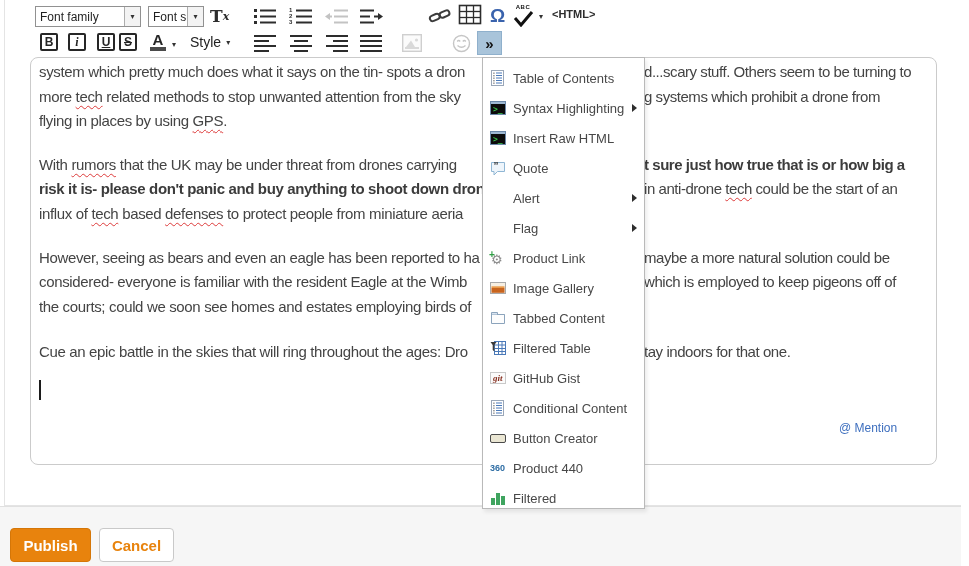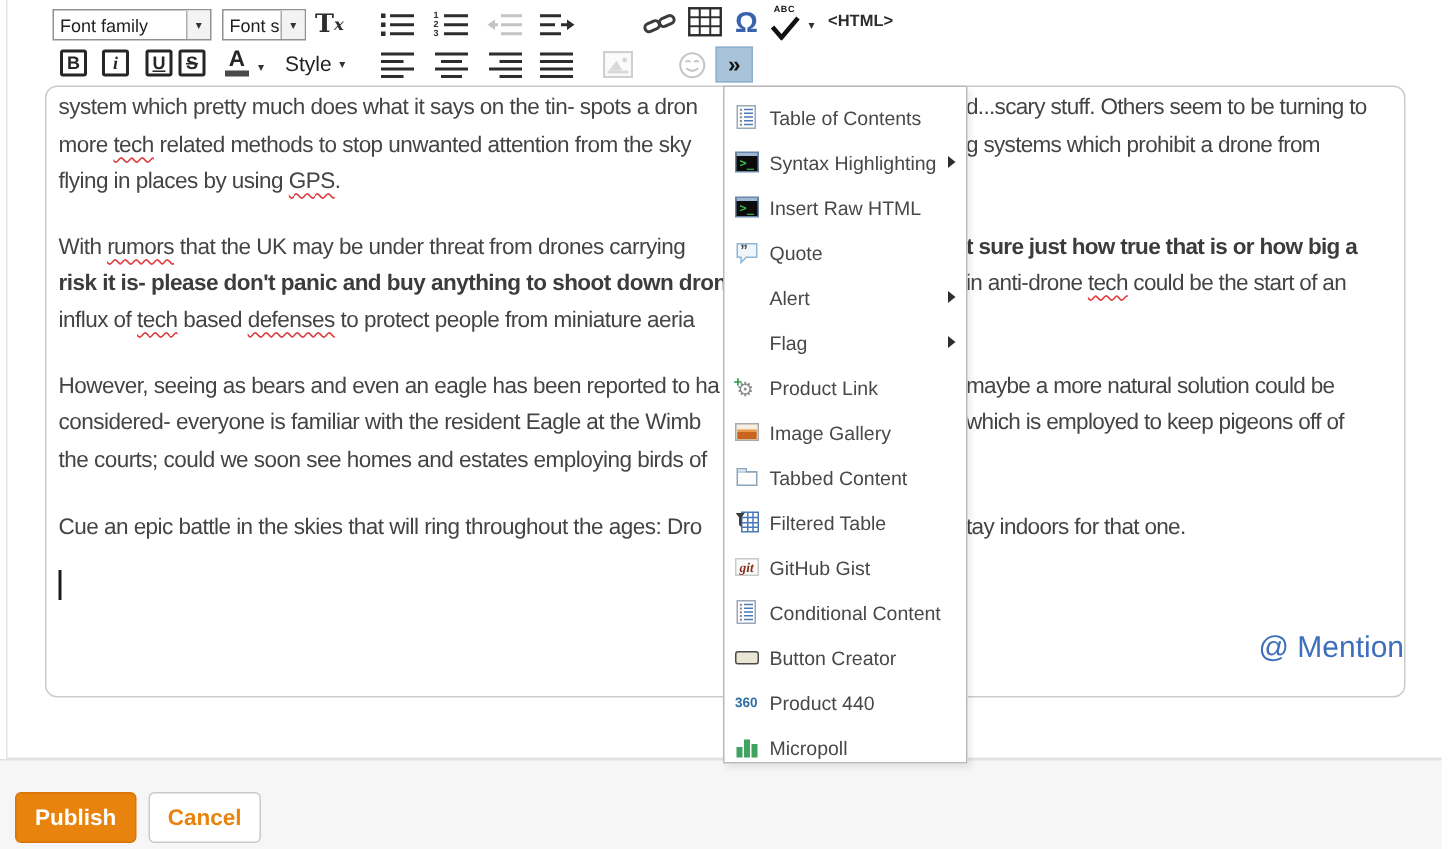--- a/index.html
+++ b/index.html
@@ -40,21 +40,21 @@
   
   .textarea { position:absolute; left:30px; top:57px; width:907px; height:408px;
               background:#fff; border:1px solid #cbcbcb; border-radius:8px; z-index:1; overflow:hidden; }
   .tline { position:absolute; left:8px; right:2px; height:22px; white-space:nowrap;
            font-size:15px; letter-spacing:-0.35px; color:#444; }
   .tline .r { position:absolute; left:605px; top:0; white-space:nowrap; letter-spacing:-0.45px; }
   .b { font-weight:bold; color:#3c3c3c; }
   .sq { text-decoration-line:underline; text-decoration-style:wavy; text-decoration-color:#dd3b3b;
         text-decoration-thickness:1px; text-underline-offset:3px; }
   .caret-bar { position:absolute; left:8px; top:322px; width:2px; height:20px; background:#1c1c1c; }
-  .mention { position:absolute; left:808px; top:363px; font-size:20px; color:#3e6fbe; }
+  .mention { position:absolute; left:808px; top:363px; font-size:12px; color:#3e6fbe; }
 
   
   .menu { position:absolute; left:482px; top:57px; width:163px; height:452px; background:#fff;
           border:1px solid #b9b9b9; z-index:5; box-shadow:2px 3px 4px rgba(0,0,0,0.08); padding-top:5px; }
   .mrow { height:30px; display:flex; align-items:center; padding-left:6px; position:relative; cursor:default; }
   .mi { width:17px; height:17px; margin-right:7px; flex:none; display:flex; align-items:center; justify-content:center; }
   .mlabel { font-size:13px; color:#484848; white-space:nowrap; }
   .subarrow { position:absolute; right:7px; top:11px; width:0; height:0;
               border-left:5px solid #2e2e2e; border-top:4px solid transparent; border-bottom:4px solid transparent; }
   .p360 { font-size:9px; font-weight:bold; color:#2e6da4; }
@@ -450,21 +450,21 @@
       <span class="mlabel">Product 440</span>
     </div>
     <div class="mrow">
       <span class="mi">
           <svg width="16" height="16">
             <rect x="1" y="8" width="4" height="7" fill="#3fa45f"></rect>
             <rect x="6" y="3" width="4" height="12" fill="#3fa45f"></rect>
             <rect x="11" y="6" width="4" height="9" fill="#3fa45f"></rect>
           </svg>
         </span>
-      <span class="mlabel">Micropoll</span>
+      <span class="mlabel">Filtered</span>
     </div>
   </div>
 
   <div class="footer">
     <div class="btn btn-publish">Publish</div>
     <div class="btn btn-cancel">Cancel</div>
   </div>
 </div>
 
 </body></html>

